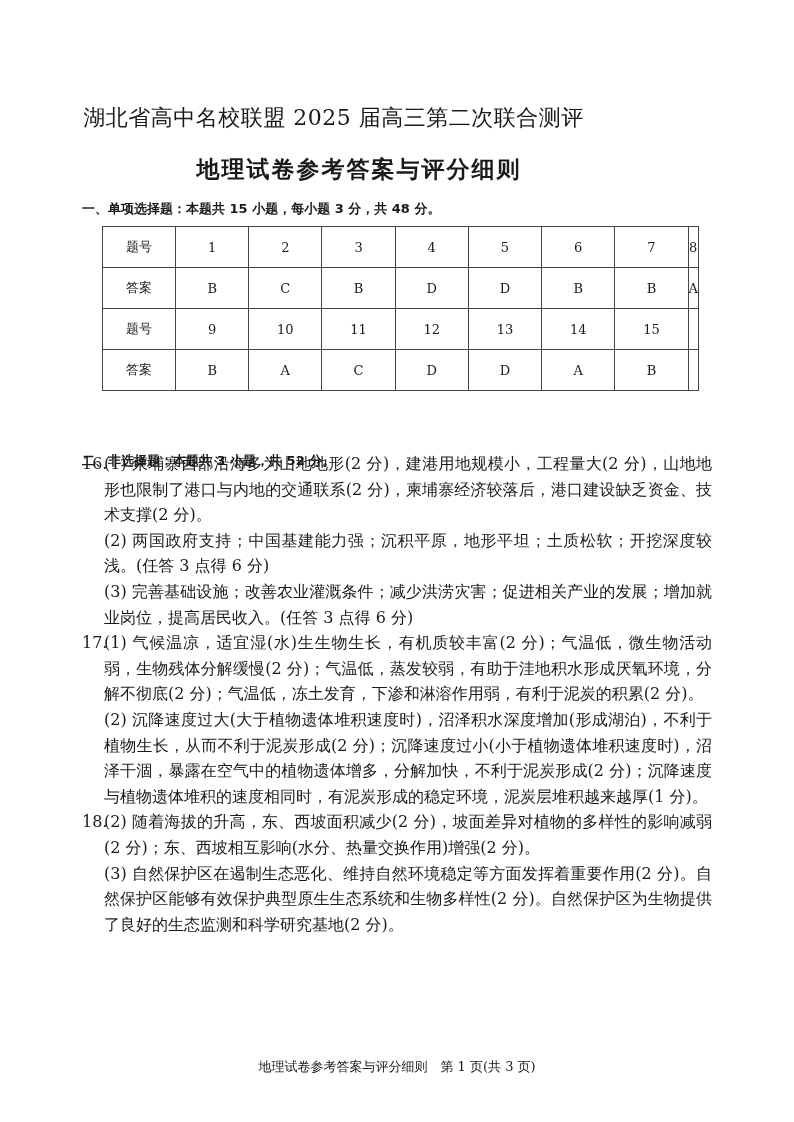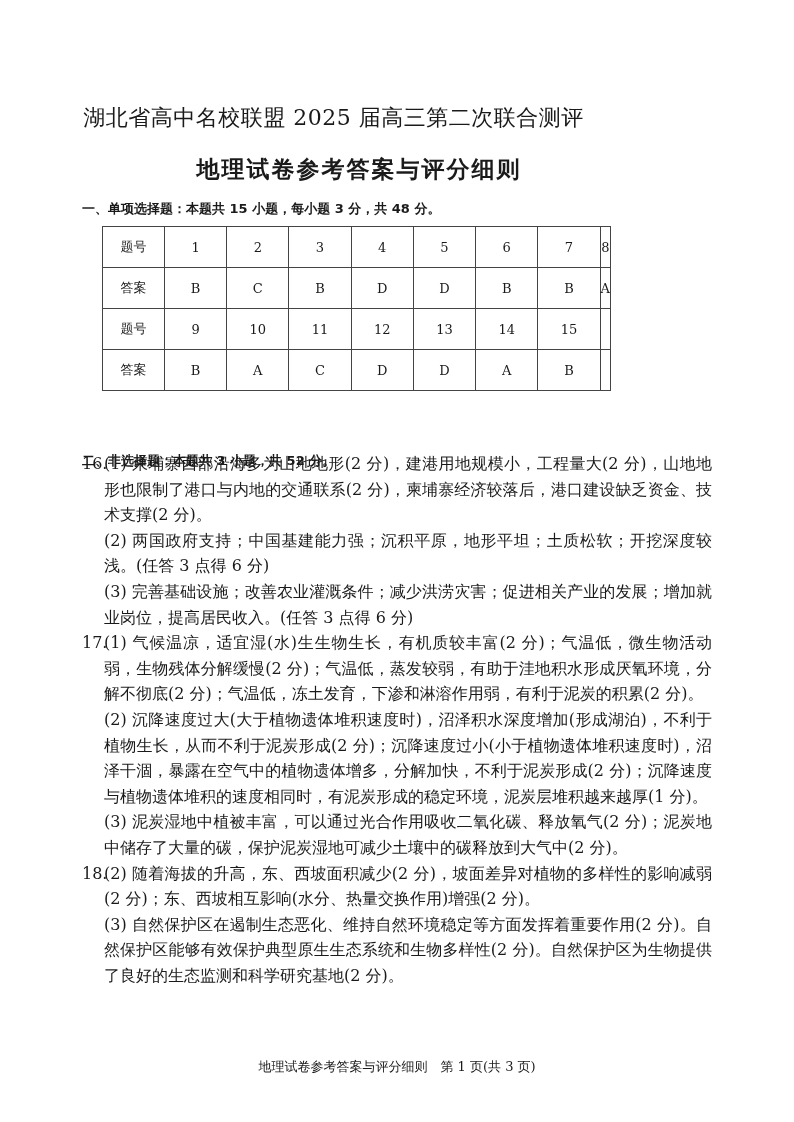--- a/index.html
+++ b/index.html
@@ -4,21 +4,21 @@
 <style>
   html, body { margin: 0; padding: 0; background: #ffffff; }
   body { width: 794px; height: 1122px; position: relative; overflow: hidden;
          font-family: "DejaVu Serif", "Liberation Serif", serif; color: #1a1a1a; }
   .title1 { position: absolute; top: 103px; left: 0; width: 667px; text-align: center;
             font-size: 22px; letter-spacing: 0.5px; }
   .title2 { position: absolute; top: 138px; left: 16px; width: 686px; text-align: center;
             font-size: 23px; font-weight: bold; font-family: "DejaVu Sans", "Liberation Sans", sans-serif; letter-spacing: 2px; margin-top: 16px; }
   .sec1 { position: absolute; top: 200px; left: 82px; font-size: 13px; font-weight: bold;
           font-family: "DejaVu Sans", "Liberation Sans", sans-serif; }
-  table.ans { position: absolute; top: 226px; left: 102px; width: 509px; border-collapse: collapse;
+  table.ans { position: absolute; top: 226px; left: 102px; width: 597px; border-collapse: collapse;
               border: 1.5px solid #222; }
   table.ans td { border: 1px solid #444; height: 40px; text-align: center; font-size: 13px;
                  width: 12.5%; padding: 0; }
   .sec2 { position: absolute; top: 452px; left: 82px; font-size: 13px; font-weight: bold;
           font-family: "DejaVu Sans", "Liberation Sans", sans-serif; }
   .body { position: absolute; top: 451px; left: 82px; width: 630px; font-size: 16px; line-height: 25.6px; }
   .q { position: relative; padding-left: 22px; }
   .q .num { position: absolute; left: 0; top: 0; }
   .p { text-align: justify; text-align-last: left; }
   .footer { position: absolute; top: 1058px; left: 0; width: 794px; text-align: center; font-size: 13px; }
@@ -86,21 +86,20 @@
   <div class="q">
     <span class="num">16.</span>
     <div class="p">(1) 柬埔寨西部沿海多为山地地形(2 分)，建港用地规模小，工程量大(2 分)，山地地形也限制了港口与内地的交通联系(2 分)，柬埔寨经济较落后，港口建设缺乏资金、技术支撑(2 分)。</div>
     <div class="p">(2) 两国政府支持；中国基建能力强；沉积平原，地形平坦；土质松软；开挖深度较浅。(任答 3 点得 6 分)</div>
     <div class="p">(3) 完善基础设施；改善农业灌溉条件；减少洪涝灾害；促进相关产业的发展；增加就业岗位，提高居民收入。(任答 3 点得 6 分)</div>
   </div>
   <div class="q">
     <span class="num">17.</span>
     <div class="p">(1) 气候温凉，适宜湿(水)生生物生长，有机质较丰富(2 分)；气温低，微生物活动弱，生物残体分解缓慢(2 分)；气温低，蒸发较弱，有助于洼地积水形成厌氧环境，分解不彻底(2 分)；气温低，冻土发育，下渗和淋溶作用弱，有利于泥炭的积累(2 分)。</div>
     <div class="p">(2) 沉降速度过大(大于植物遗体堆积速度时)，沼泽积水深度增加(形成湖泊)，不利于植物生长，从而不利于泥炭形成(2 分)；沉降速度过小(小于植物遗体堆积速度时)，沼泽干涸，暴露在空气中的植物遗体增多，分解加快，不利于泥炭形成(2 分)；沉降速度与植物遗体堆积的速度相同时，有泥炭形成的稳定环境，泥炭层堆积越来越厚(1 分)。</div>
-    <div class="p">(3) 泥炭湿地中植被丰富，可以通过光合作用吸收二氧化碳、释放氧气(2 分)；泥炭地中储存了大量的碳，保护泥炭湿地可减少土壤中的碳释放到大气中(2 分)。</div>
   </div>
   <div class="q">
     <span class="num">18.</span>
     <div class="p">(2) 随着海拔的升高，东、西坡面积减少(2 分)，坡面差异对植物的多样性的影响减弱(2 分)；东、西坡相互影响(水分、热量交换作用)增强(2 分)。</div>
     <div class="p">(3) 自然保护区在遏制生态恶化、维持自然环境稳定等方面发挥着重要作用(2 分)。自然保护区能够有效保护典型原生生态系统和生物多样性(2 分)。自然保护区为生物提供了良好的生态监测和科学研究基地(2 分)。</div>
   </div>
 </div>
 
 <div class="footer">地理试卷参考答案与评分细则　第 1 页(共 3 页)</div>
 

